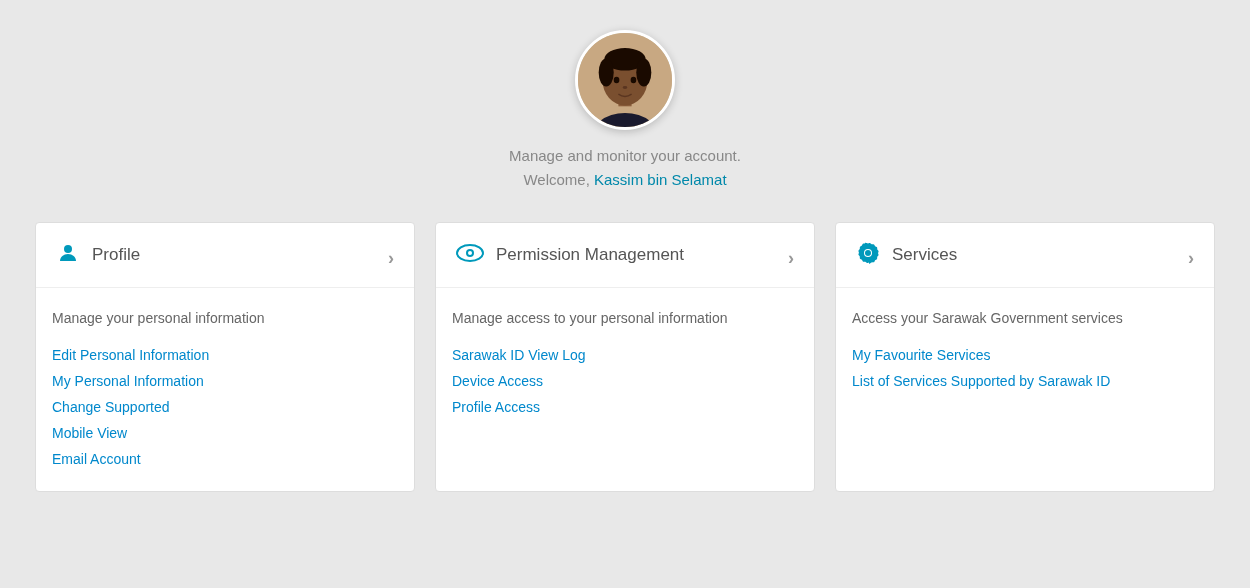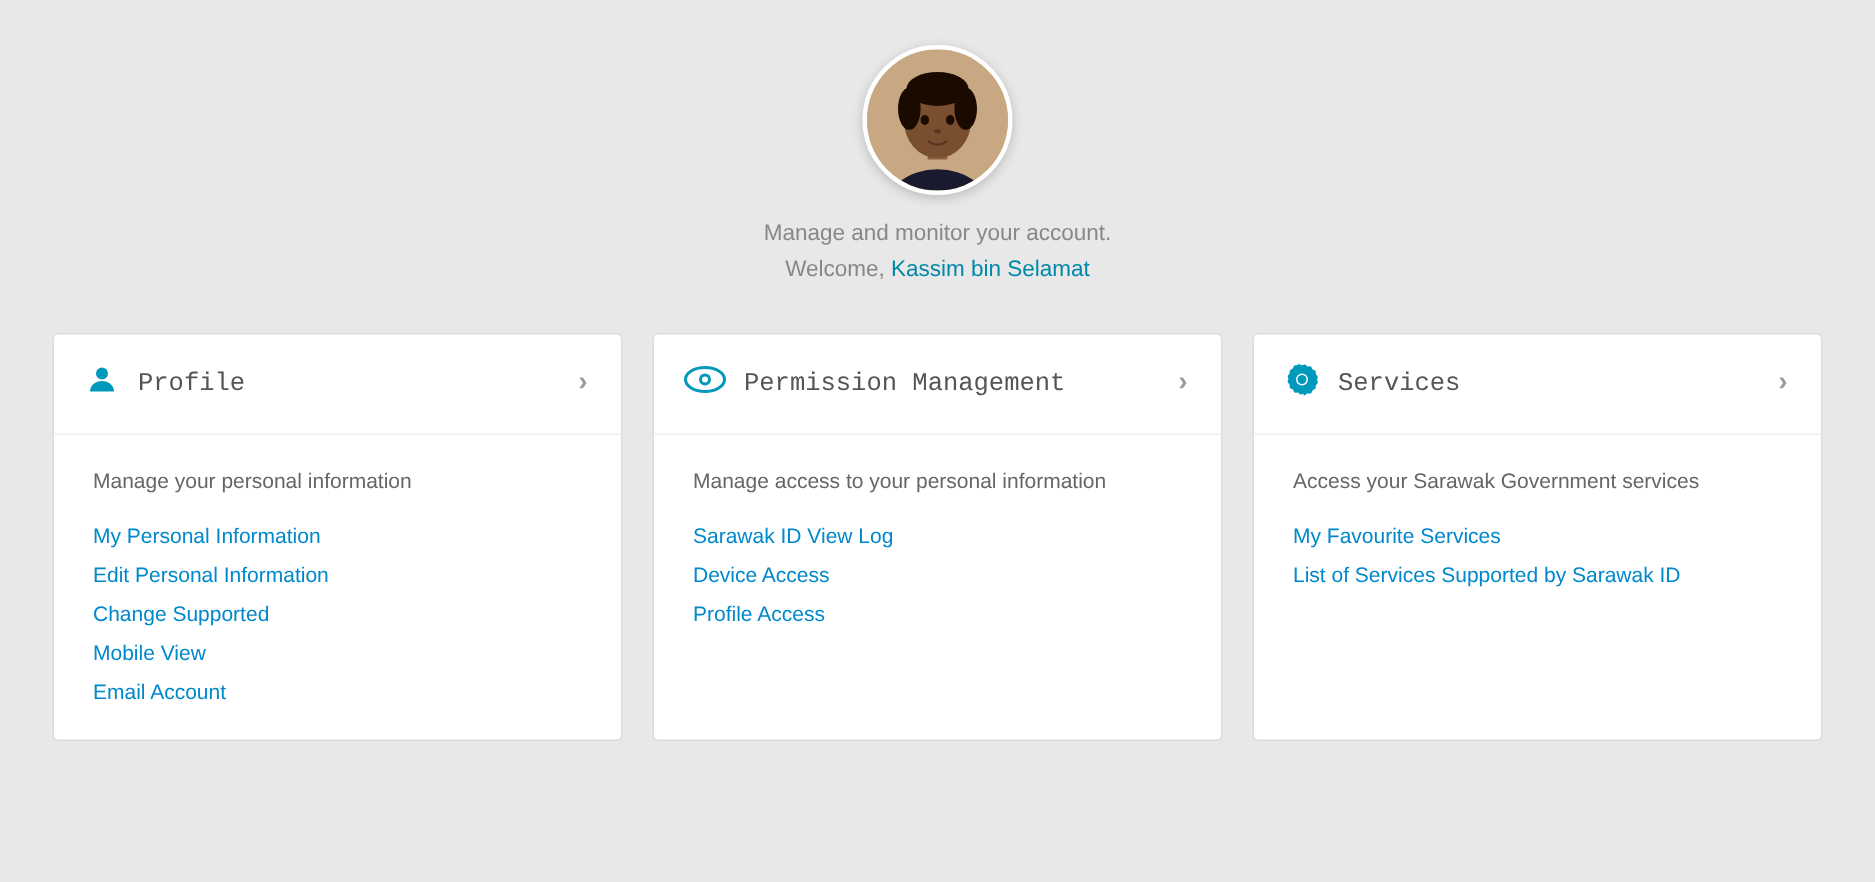--- a/index.html
+++ b/index.html
@@ -64,26 +64,25 @@
       background: #fff;
       border: 1px solid #ddd;
       border-radius: 4px;
       flex: 1;
       max-width: 380px;
       overflow: hidden;
     }
 
     .card-header {
       display: flex;
-      align-items: center;
+      align-items: flex-end;
       justify-content: space-between;
       padding: 18px 20px;
       border-bottom: 1px solid #eee;
       cursor: pointer;
-      font-family: Liberation Mono, monospace;
     }
 
     .card-header-left {
       display: flex;
       align-items: center;
       gap: 12px;
     }
 
     .card-header-title {
       font-size: 17px;
@@ -97,21 +96,21 @@
       line-height: 1;
     }
 
     .chevron-icon {
       color: #999;
       font-size: 18px;
       font-weight: bold;
     }
 
     .card-body {
-      padding: 20px 26px 24px;
+      padding: 20px 16px 24px;
     }
 
     .card-description {
       color: #666;
       font-size: 14px;
       line-height: 1.5;
       margin-bottom: 18px;
     }
 
     .card-links {
@@ -173,22 +172,22 @@
             <path d="M4 20c0-4 3.6-7 8-7s8 3 8 7" fill="#0099bb"></path>
           </svg>
         </span>
         <span class="card-header-title">Profile</span>
       </div>
       <span class="chevron-icon">›</span>
     </div>
     <div class="card-body">
       <div class="card-description">Manage your personal information</div>
       <div class="card-links">
+        <a class="card-link">Edit Personal Information</a>
         <a class="card-link">My Personal Information</a>
-        <a class="card-link">Edit Personal Information</a>
         <a class="card-link">Change Supported</a>
         <a class="card-link">Mobile View</a>
         <a class="card-link">Email Account</a>
       </div>
     </div>
   </div>
 
   <div class="card">
     <div class="card-header">
       <div class="card-header-left">

